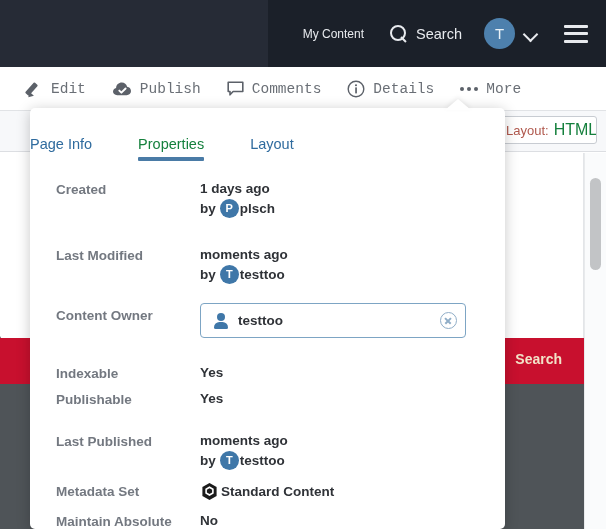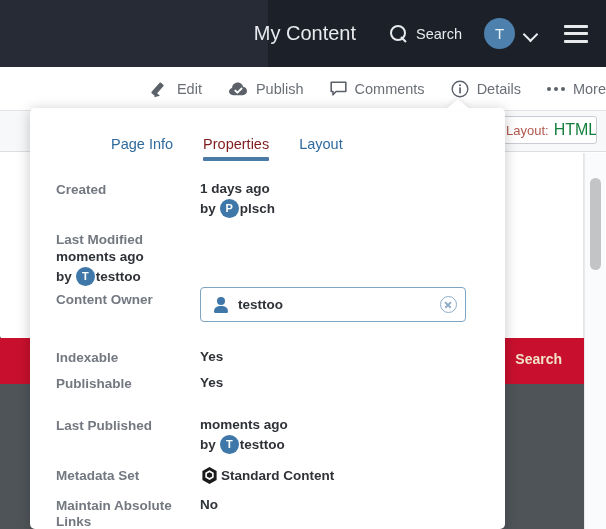--- a/index.html
+++ b/index.html
@@ -72,22 +72,22 @@
   }
   .topbar .tb-left-pane {
     position: absolute; left: 0; top: 0; width: 268px; height: 67px;
     background: #262b36;
   }
   .tb-items {
     position: absolute; right: 0; top: 0; height: 67px;
     display: flex; align-items: center; gap: 0px;
   }
   .tb-link {
-    font-size: 20px; color: #e8eaee; white-space: nowrap;
-    padding: 0 0; margin-right: 34px;
+    font-size: 12px; color: #e8eaee; white-space: nowrap;
+    padding: 0 0; margin-right: 26px;
   }
   .tb-search {
     display: flex; align-items: center; gap: 9px; margin-right: 22px;
   }
   .tb-search .lbl { font-size: 14.5px; color: #e8eaee; }
   .ico-search { width: 17px; height: 17px; position: relative; flex: none; }
   .ico-search::before {
     content: ""; position: absolute; left: 0; top: 0;
     width: 12px; height: 12px; border: 2px solid #e8eaee; border-radius: 50%;
   }
@@ -109,21 +109,22 @@
     transform: rotate(45deg);
   }
   .hamburger { width: 24px; height: 18px; flex: none; margin-right: 18px;
     display: flex; flex-direction: column; justify-content: space-between; }
   .hamburger span { display: block; height: 3px; background: #e8eaee; border-radius: 1px; }
 
   
   .actionbar {
     position: absolute; left: 0; top: 67px; width: 606px; height: 44px;
     background: #ffffff; border-bottom: 1px solid #e1e3e6;
-    display: flex; align-items: center; justify-content: flex-end;
+    display: flex; align-items: center; justify-content: flex-start;
+    font-family: Liberation Mono, monospace;
   }
   .act {
     display: flex; align-items: center; gap: 8px; margin-left: 26px;
     color: #6a6f76; font-size: 14.5px; white-space: nowrap;
   }
   .act .act-label { color: #6a6f76; }
 
   .ico-pencil { width: 17px; height: 17px; position: relative; flex: none; }
   .ico-pencil::before {
     content: ""; position: absolute; left: 3px; top: 2px;
@@ -154,28 +155,28 @@
     width: 0; height: 0;
     border-left: 13px solid transparent;
     border-right: 13px solid transparent;
     border-bottom: 11px solid #ffffff;
     filter: drop-shadow(0 -2px 2px rgba(0,0,0,0.07));
     z-index: 3;
   }
 
   .tabs {
     position: absolute; left: 0; top: 28px; width: 100%;
-    display: flex; padding-left: 33px; gap: 0px; align-items: flex-start; margin-left: 48px;
+    display: flex; gap: 16px; align-items: flex-start;
   }
   .tab {
     font-size: 14.5px; padding: 0 0 9px 0; margin-right: 30px;
     white-space: nowrap; position: relative;
   }
   .tab.link { color: #2f6b9e; }
-  .tab.active { color: #7f1d1d; }
+  .tab.active { color: #15803d; }
   .tab.active::after {
     content: ""; position: absolute; left: 0px; right: 0px; bottom: 0;
     height: 4px; background: #4a7ba6; border-radius: 1px;
   }
 
   .fields {
     position: absolute; left: 0; top: 72px; width: 475px;
     padding: 0 0 0 0;
     font-weight: bold;
   }
@@ -184,21 +185,21 @@
     padding: 0 26px 0 26px; margin-bottom: 0px;
   }
   .row .lab {
     width: 144px; flex: none; font-size: 13.5px; color: #737880;
     line-height: 16px; padding-top: 2px;
   }
   .row .val {
     flex: 1; font-size: 13.5px; color: #2f3237; line-height: 17px;
   }
   .r-created  { margin-top: 0px; height: 50px; }
-  .r-modified { margin-top: 0px; height: 50px; flex-direction: column; }
+  .r-modified { margin-top: 16px; height: 50px; }
   .r-owner    { margin-top: 10px; height: 58px; }
   .r-index    { margin-top: 0px; height: 26px; }
   .r-pub      { margin-top: 0px; height: 26px; }
   .r-lastpub  { margin-top: 16px; height: 50px; }
   .r-mal      { margin-top: 0px; height: 50px; }
   .r-meta     { margin-top: 0px; height: 30px; }
 
   .byline { display: flex; align-items: center; gap: 0px; margin-top: 2px; }
   .byline .by-word { margin-right: 4px; }
   .avatar-sm {

